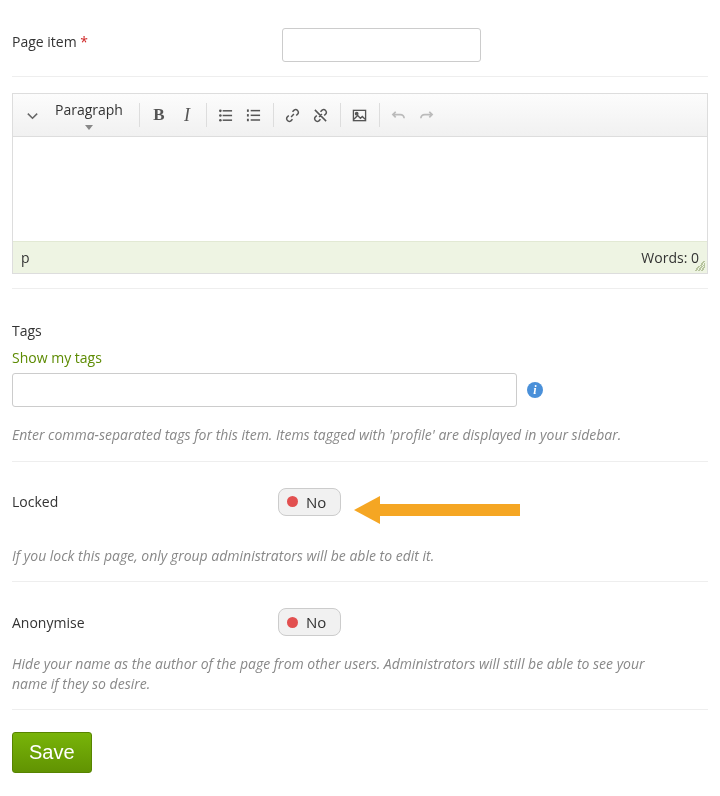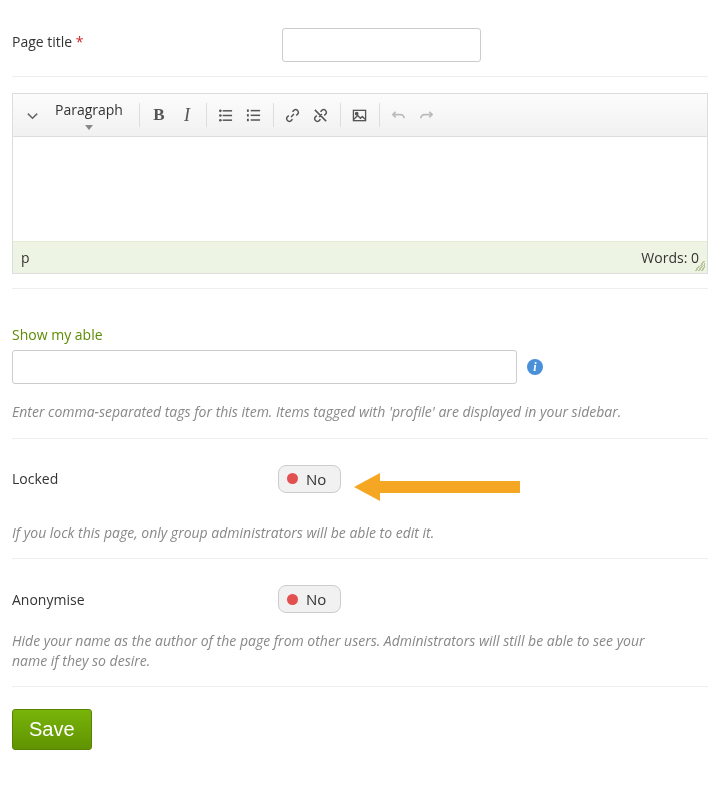--- a/index.html
+++ b/index.html
@@ -140,21 +140,21 @@
   }
 </style>
 </head>
 <body>
 
 
 
 
 <div class="form-row inline-row">
   <div class="label-col">
-    <span>Page title</span>
+    <span>Page item</span>
     <span class="req">*</span>
   </div>
   <div>
     <input class="text-input title-input" type="text" style="">
   </div>
 </div>
 
 
 <div class="form-row">
 
@@ -227,21 +227,22 @@
     <div class="editor-body" contenteditable="true" style=""></div>
     <div class="editor-status">
       <span>p</span>
       <span>Words: 0</span>
     </div>
   </div>
 </div>
 
 
 <div class="form-row tags-section">
-  <span class="show-tags-link">Show my able</span>
+  <span class="stacked-label" style="padding-top:0">Tags</span>
+  <span class="show-tags-link">Show my tags</span>
   <div class="tags-row">
     <input class="text-input tags-input" type="text" style="">
     <span class="info-icon">i</span>
   </div>
   <div class="help-text">Enter comma-separated tags for this item. Items tagged with 'profile' are displayed in your sidebar.</div>
 </div>
 
 
 <div class="form-row" style="padding-top:22px;">
   <div style="display:flex; align-items:center;">

